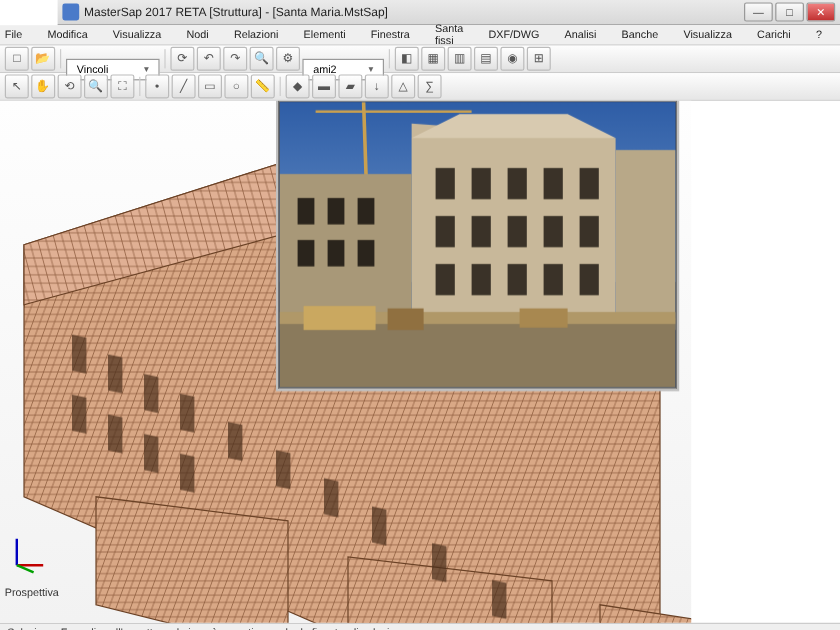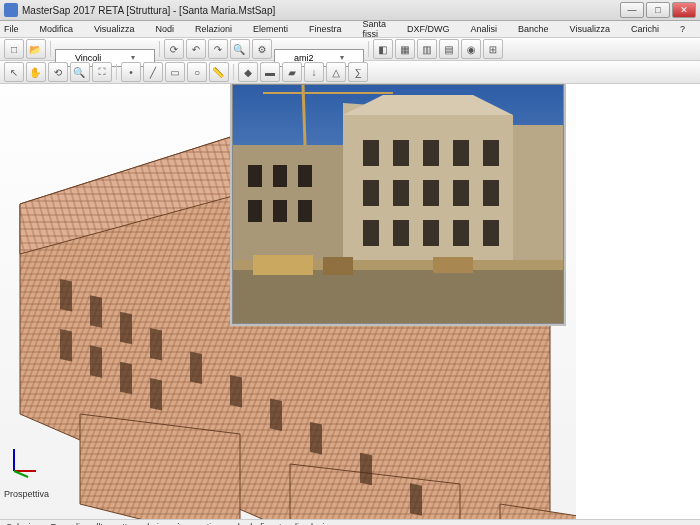--- a/index.html
+++ b/index.html
@@ -1,27 +1,27 @@
 <!DOCTYPE html>
 <html><head>
 <meta charset="utf-8">
 <style>
 html,body{margin:0;padding:0;width:700px;height:525px;font-family:Tahoma,Arial,sans-serif;font-size:9px;overflow:hidden;background:#fff;}
-.titlebar{height:20px;background:linear-gradient(#eaeaea,#d8d8d8);display:flex;align-items:center;padding:0 4px;border-bottom:1px solid #aaa;}
+.titlebar{height:20px;background:linear-gradient(#eaeaea,#d8d8d8);display:flex;align-items:center;padding:0 4px;border-bottom:1px solid #aaa;margin-left:48px;}
 .titlebar .icon{width:14px;height:14px;background:#4a7ac9;margin-right:4px;border-radius:2px;}
 .titlebar .title{flex:1;color:#222;font-size:10px;}
 .titlebar .winbtns{display:flex;gap:2px;}
 .titlebar .winbtns span{width:22px;height:14px;background:linear-gradient(#fafafa,#ddd);border:1px solid #999;border-radius:2px;display:flex;align-items:center;justify-content:center;font-size:9px;color:#333;}
 .titlebar .winbtns .close{background:linear-gradient(#f08080,#c03030);color:#fff;}
 .menubar{height:16px;background:#efefef;display:flex;align-items:center;padding:0 4px;border-bottom:1px solid #ccc;}
 .menubar span{margin-right:21px;color:#222;font-size:9px;cursor:default;}
 .toolbar{height:22px;background:linear-gradient(#fdfdfd,#e6e6e6);display:flex;align-items:center;padding:0 4px;border-bottom:1px solid #ccc;gap:2px;}
 .tbtn{width:18px;height:18px;background:linear-gradient(#fff,#e2e2e2);border:1px solid #bbb;border-radius:2px;display:flex;align-items:center;justify-content:center;font-size:10px;color:#555;}
 .tsep{width:1px;height:16px;background:#ccc;margin:0 2px;}
-.tcombo{height:16px;background:#fff;border:1px solid #999;font-size:9px;padding:0 19px;display:flex;align-items:center;min-width:60px;margin-top:17px;}
+.tcombo{height:16px;background:#fff;border:1px solid #999;font-size:9px;padding:0 8px;display:flex;align-items:center;min-width:60px;margin-top:17px;}
 .tcombo::after{content:"▾";margin-left:auto;color:#666;font-size:8px;}
 .viewport{position:relative;width:576px;height:435px;background:linear-gradient(#fefefe,#f2f2f2);overflow:hidden;}
 .viewport .mesh{position:absolute;left:-10px;top:40px;width:640px;height:420px;}
 .viewport .mesh svg{width:100%;height:100%;}
 .viewport .axis{position:absolute;left:6px;bottom:40px;width:36px;height:36px;}
 .viewport .axis svg{width:100%;height:100%;}
 .viewport .viewlabel{position:absolute;left:4px;bottom:20px;font-size:9px;color:#333;}
 .photo-frame{position:absolute;right:12px;top:0px;width:330px;height:238px;border:1px solid #888;box-shadow:0 0 0 2px #c0c0c0;background:#000;}
 .photo-frame svg{width:100%;height:100%;display:block;}
 .hintbar{height:14px;background:#efefef;border-top:1px solid #ccc;font-size:9px;color:#333;padding:0 6px;display:flex;align-items:center;}

